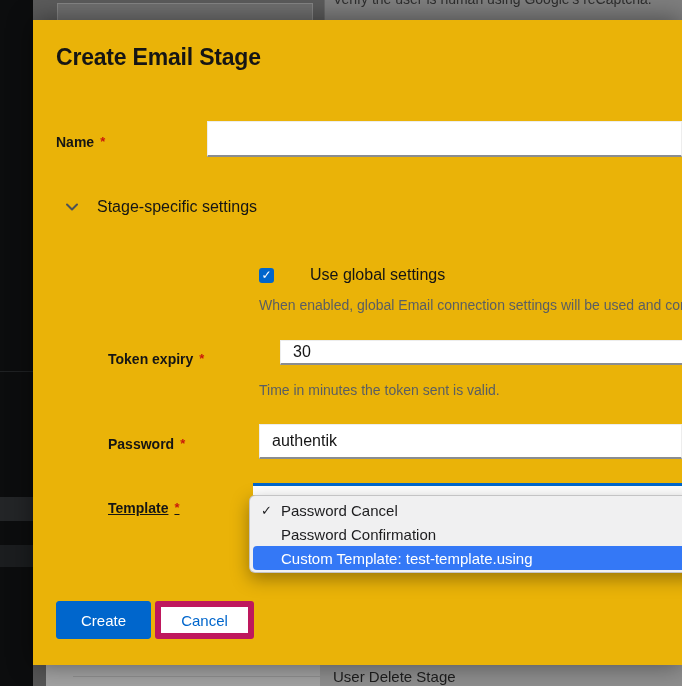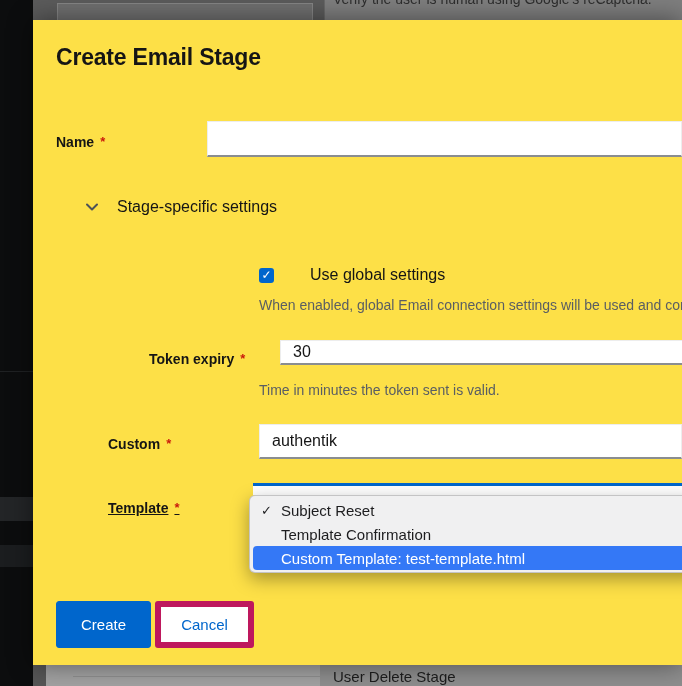--- a/index.html
+++ b/index.html
@@ -20,67 +20,67 @@
   .bg-top-vline { position:absolute; left:291px; top:0; width:1px; height:20px; background:#696969; }
   .bg-top-text { position:absolute; left:8px; top:-9px; font-size:14px; color:#2e2e2e; white-space:nowrap; }
 
   .bg-bottom { position:absolute; left:33px; top:665px; width:649px; height:21px; background:#8e8e8e; overflow:hidden;padding-left:36px; }
   .bg-bottom-leftstrip { position:absolute; left:0; top:0; width:13px; height:21px; background:#565656; }
   .bg-bottom-leftcell { position:absolute; left:13px; top:0; width:274px; height:21px; background:#a2a2a2; }
   .bg-bottom-hline { position:absolute; left:27px; top:11px; width:260px; height:1px; background:#8f8f8f; }
   .bg-bottom-text { position:absolute; left:300px; top:3px; font-size:15px; color:#1d1d1d; white-space:nowrap; }
 
   
-  .modal { position:absolute; left:33px; top:20px; width:649px; height:645px; background:#fde047;
+  .modal { position:absolute; left:33px; top:20px; width:649px; height:645px; background:#eab308;
            box-shadow:0 0 24px rgba(0,0,0,.45); }
   .modal-title { position:absolute; left:23px; top:24px; font-size:23px; font-weight:700;
                  color:#151515; letter-spacing:-0.2px; }
 
   .field-label { position:absolute; font-size:14px; font-weight:700; color:#151515; white-space:nowrap; }
   .req { color:#c9190b; font-size:13px; margin-left:6px; position:relative; top:-1px; }
 
   .txt-input { position:absolute; height:36px; background:#fff; color:#151515; font-size:16px;
                font-family:"Liberation Sans", sans-serif; padding:0 12px;
                border:1px solid #ededed; border-bottom:2px solid #8a8d90; outline:none; }
   .lbl-name { left:23px; top:114px; }
   .in-name { left:174px; top:101px; width:475px; }
 
-  .section-head { position:absolute; left:52px; top:178px; display:flex; align-items:center; gap:18px;
+  .section-head { position:absolute; left:32px; top:178px; display:flex; align-items:center; gap:18px;
                   cursor:pointer;text-align:center; }
   .chev { width:14px; height:14px; display:inline-flex; align-items:center; justify-content:center; }
   .section-label { font-size:16px; color:#151515; }
 
   .cb-row { position:absolute; left:226px; top:246px; display:flex; align-items:center; gap:8px; }
   .cb-box { width:15px; height:15px; border-radius:3px; display:inline-flex; align-items:center;
             justify-content:center; color:#fff; font-size:12px; line-height:1; }
   .cb-label { font-size:16px; color:#151515;margin-left:28px; }
   .help { position:absolute; font-size:14px; color:#5a5e63; white-space:nowrap; }
   .help-global { left:226px; top:277px; }
 
-  .lbl-token { left:75px; top:331px;margin-left:41px; }
+  .lbl-token { left:75px; top:331px; }
   .in-token { left:226px; top:320px; width:423px; height:25px;margin-left:21px; }
   .help-token { left:226px; top:362px;text-align:center; }
 
   .lbl-subject { left:75px; top:416px; }
   .in-subject { left:226px; top:404px; width:423px; height:35px; }
 
   .lbl-template { left:75px; top:480px;text-decoration:underline; }
   .select-top { position:absolute; left:220px; top:463px; width:429px; height:12px; background:#fff;
                 border-top:3px solid #0066cc; }
 
   .menu { position:absolute; left:216px; top:475px; width:452px; height:78px; background:#f0f0f1;
           border:1px solid rgba(0,0,0,.18); border-radius:6px;
           box-shadow:0 6px 18px rgba(0,0,0,.35); display:flex; flex-direction:column;
           justify-content:space-evenly; padding:2px 0; }
   .menu-item { position:relative; height:24px; display:flex; align-items:center; font-size:15px;
                color:#1d1d1f; padding-left:28px; margin:0 3px; border-radius:4px; cursor:default; }
   .menu-item .tick { position:absolute; left:8px; font-size:13px; color:#1d1d1f; }
   .menu-item.highlight { background:#3478f6; color:#ffffff; }
 
-  .btn { position:absolute; top:581px; height:47px; border-radius:3px; font-size:15px;
+  .btn { position:absolute; top:581px; height:38px; border-radius:3px; font-size:15px;
          font-family:"Liberation Sans", sans-serif; cursor:pointer;
          display:inline-flex; align-items:center; justify-content:center; }
   .btn-create { left:23px; width:95px; background:#0066cc; color:#ffffff; border:1px solid #0066cc; }
   .btn-cancel { left:122px; width:99px; background:#ffffff; color:#0066cc; border:6px solid #be185d; }
 </style>
 </head>
 <body>
 
 <div class="stage">
 
@@ -132,38 +132,38 @@
     </div>
     <div class="help help-global">When enabled, global Email connection settings will be used and connection settings below will be ignored.</div>
 
     <div class="field-label lbl-token">
       <span>Token expiry</span><span class="req">*</span>
     </div>
     <input class="txt-input in-token" type="text" value="30" style="">
     <div class="help help-token">Time in minutes the token sent is valid.</div>
 
     <div class="field-label lbl-subject">
-      <span>Custom</span><span class="req">*</span>
+      <span>Password</span><span class="req">*</span>
     </div>
     <input class="txt-input in-subject" type="text" value="authentik" style="">
 
     <div class="field-label lbl-template">
       <span>Template</span><span class="req">*</span>
     </div>
     <div class="select-top"></div>
 
     <div class="menu">
       <div class="menu-item">
         <span class="tick">✓</span>
-        <span>Subject Reset</span>
+        <span>Password Cancel</span>
       </div>
       <div class="menu-item">
-        <span>Template Confirmation</span>
+        <span>Password Confirmation</span>
       </div>
       <div class="menu-item highlight">
-        <span>Custom Template: test-template.html</span>
+        <span>Custom Template: test-template.using</span>
       </div>
     </div>
 
     <button class="btn btn-create">Create</button>
     <button class="btn btn-cancel">Cancel</button>
   </div>
 </div>
 
 </body></html>

